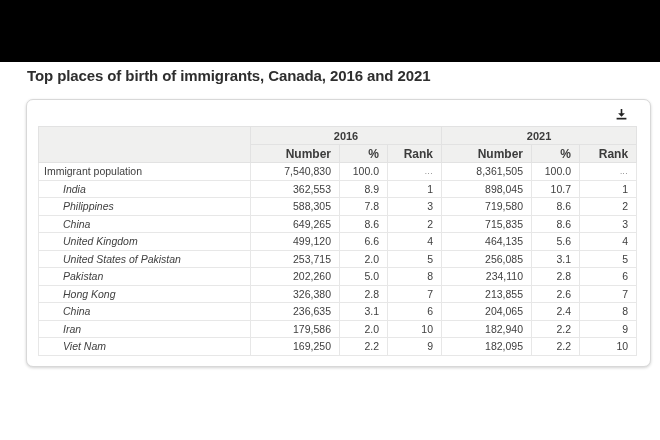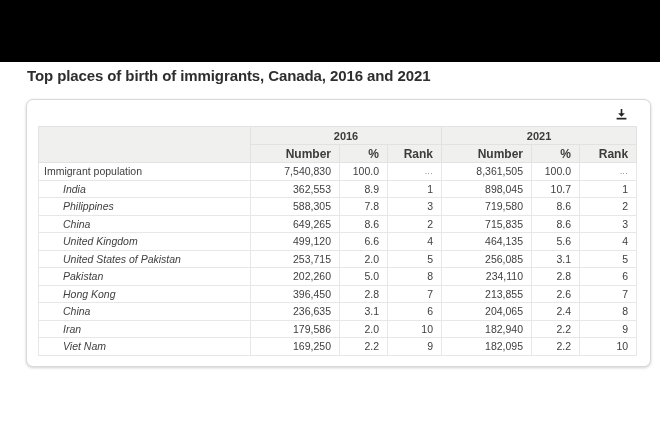--- a/index.html
+++ b/index.html
@@ -183,21 +183,21 @@
             <td class="stub indent">Pakistan</td>
             <td class="num">202,260</td>
             <td class="num">5.0</td>
             <td class="num">8</td>
             <td class="num">234,110</td>
             <td class="num">2.8</td>
             <td class="num">6</td>
           </tr>
           <tr>
             <td class="stub indent">Hong Kong</td>
-            <td class="num">396,450</td>
+            <td class="num">326,380</td>
             <td class="num">2.8</td>
             <td class="num">7</td>
             <td class="num">213,855</td>
             <td class="num">2.6</td>
             <td class="num">7</td>
           </tr>
           <tr>
             <td class="stub indent">China</td>
             <td class="num">236,635</td>
             <td class="num">3.1</td>

